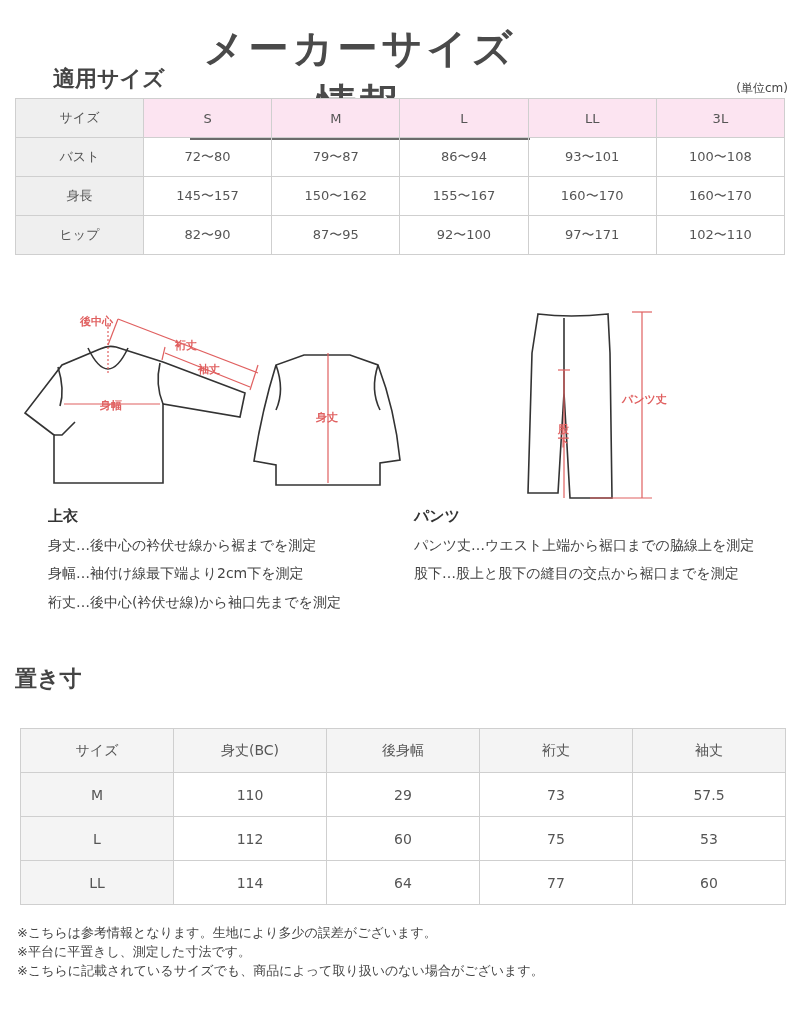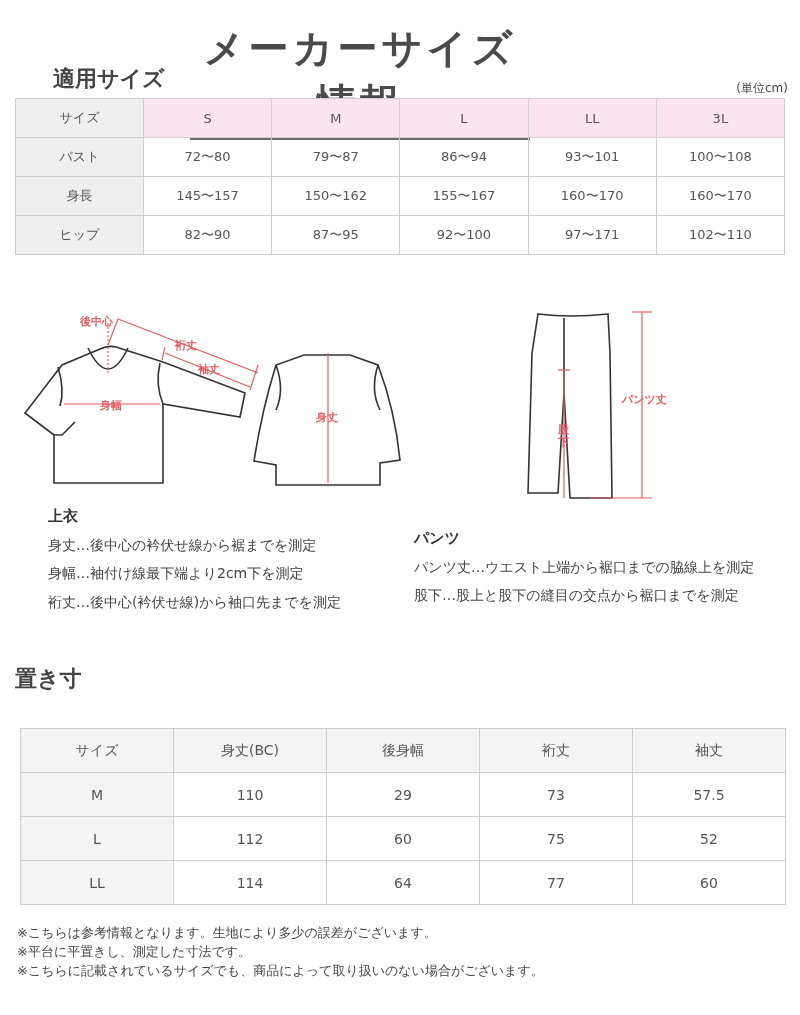--- a/index.html
+++ b/index.html
@@ -126,21 +126,21 @@
   <text class="lbl-red" x="38" y="138">下</text>
 </svg>
 
 <div class="desc" style="left:48px; top:502px;">
   <div class="hd">上衣</div>
   <div>身丈…後中心の衿伏せ線から裾までを測定</div>
   <div>身幅…袖付け線最下端より2cm下を測定</div>
   <div>裄丈…後中心(衿伏せ線)から袖口先までを測定</div>
 </div>
 
-<div class="desc" style="left:414px; top:502px;margin-top:22px;">
+<div class="desc" style="left:414px; top:502px;">
   <div class="hd">パンツ</div>
   <div>パンツ丈…ウエスト上端から裾口までの脇線上を測定</div>
   <div>股下…股上と股下の縫目の交点から裾口までを測定</div>
 </div>
 
 <div class="sec-title" style="left:15px; top:664px;font-family:Liberation Serif, serif;">置き寸</div>
 
 <table class="t2">
   <tbody>
       <tr>
@@ -155,21 +155,21 @@
     <td>110</td>
     <td>29</td>
     <td>73</td>
     <td>57.5</td>
   </tr>
   <tr>
     <td class="rh">L</td>
     <td>112</td>
     <td>60</td>
     <td>75</td>
-    <td>52</td>
+    <td>53</td>
   </tr>
   <tr>
     <td class="rh">LL</td>
     <td>114</td>
     <td>64</td>
     <td>77</td>
     <td>60</td>
   </tr>
 </tbody>
   </table>

